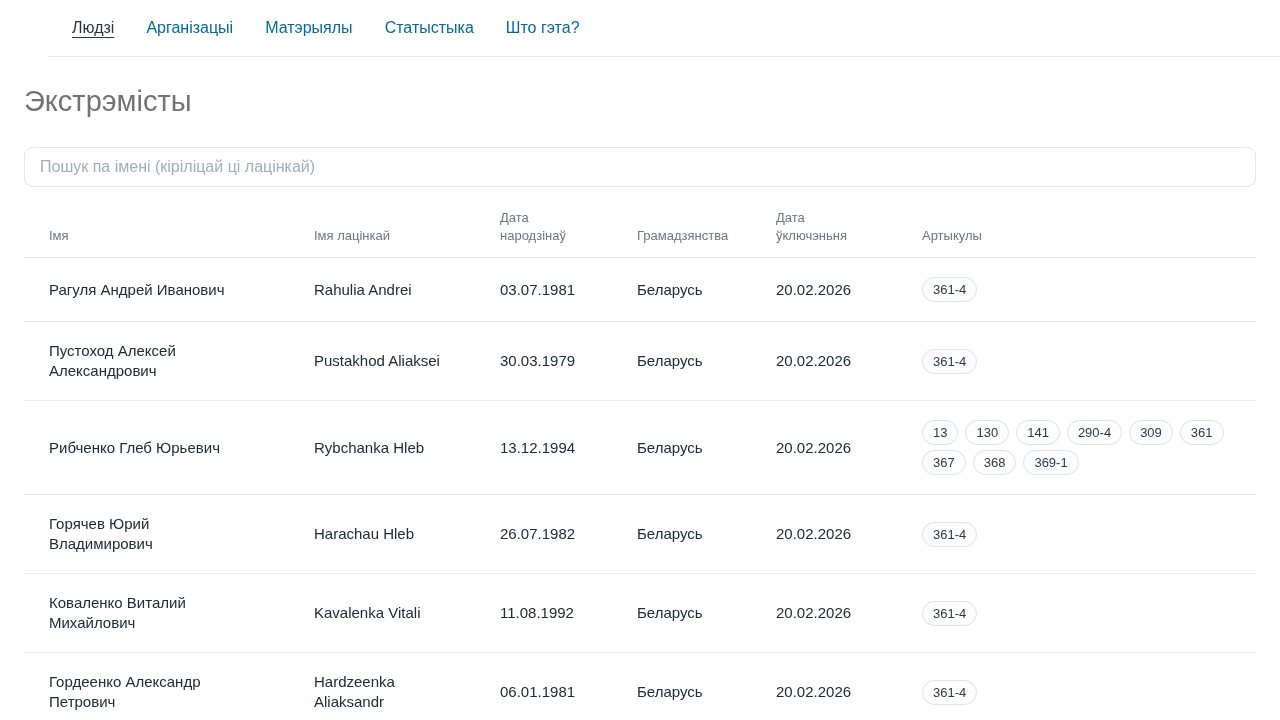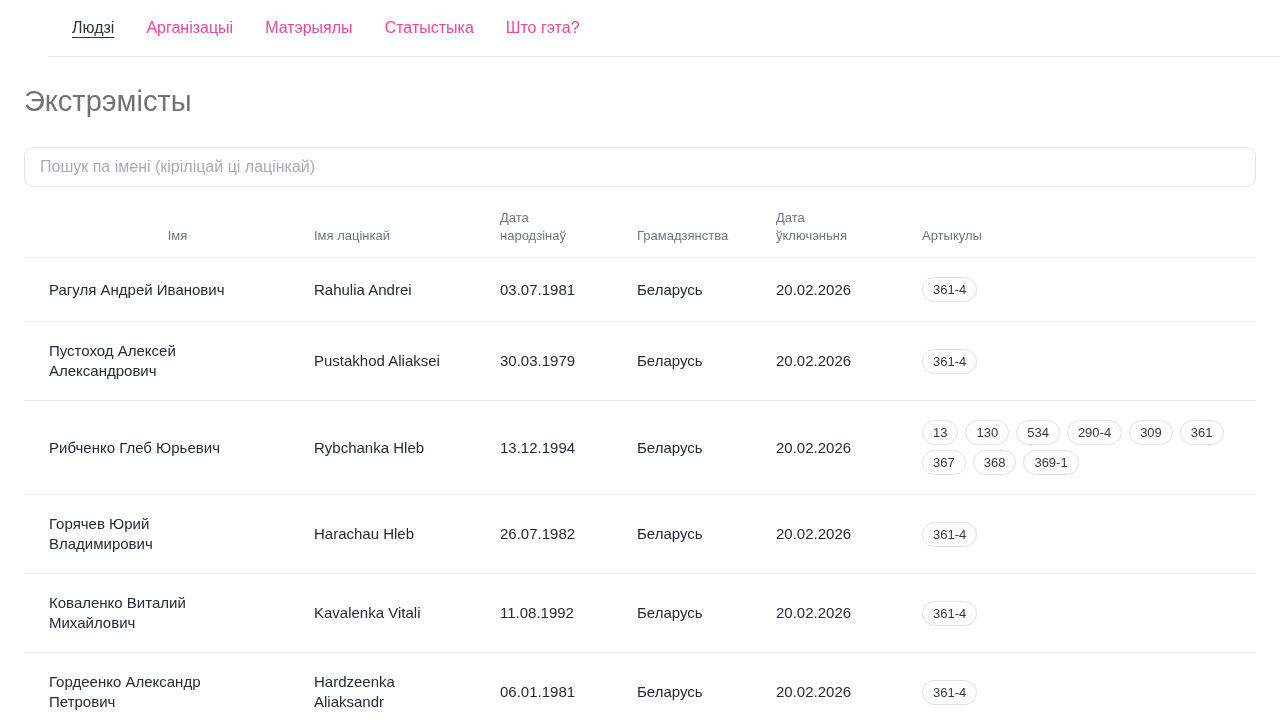--- a/index.html
+++ b/index.html
@@ -3,21 +3,21 @@
 <meta charset="utf-8">
 <style>
   html,body { margin:0; padding:0; background:#ffffff; }
   .page {
     width:1280px; height:720px; overflow:hidden; position:relative;
     font-family:"Liberation Sans", sans-serif; color:#222b3a; background:#fff;
   }
   
   .topnav { border-bottom:1px solid #e7e9ec;margin-left:48px; }
   .topnav-inner { display:flex; align-items:center; gap:32px; height:56px; padding:0 24px; }
-  .nav-item { font-size:16px; color:#ec4899; text-decoration:none; cursor:pointer; white-space:nowrap; }
+  .nav-item { font-size:16px; color:#0369a1; text-decoration:none; cursor:pointer; white-space:nowrap; }
   .nav-item.active { color:#2b3442; text-decoration:underline; text-underline-offset:4px; text-decoration-thickness:1px; }
 
   
   .page-title { margin:27px 24px 0; font-size:29px; line-height:34px; font-weight:400; color:#737373; }
 
   
   .search-wrap { margin:29px 24px 0; }
   .search-input {
     width:100%; box-sizing:border-box; height:40px;
     border:1px solid #e3e6eb; border-radius:9px; background:#fff;
@@ -26,21 +26,21 @@
   }
   .search-input::placeholder { color:#a4acbb; }
 
   
   .table-wrap { margin:0 24px; }
   table { width:100%; border-collapse:collapse; table-layout:fixed; }
   th {
     text-align:left; font-weight:400; font-size:13px; line-height:18px; color:#6b7687;
     padding:22px 8px 12px 0; border-bottom:1px solid #e8eaed; vertical-align:bottom;
   }
-  th:first-child { padding-left:25px;text-align:center; }
+  th:first-child { padding-left:25px; }
   th .nw { display:inline-block; max-width:82px; }
   td {
     font-size:15px; line-height:20px; color:#222b3a;
     padding:19px 8px 19px 0; border-bottom:1px solid #e8eaed; vertical-align:middle;
   }
   td:first-child { padding-left:25px; }
   .name-cell  { max-width:205px; }
   .latin-cell { max-width:145px; }
   .badges { display:flex; flex-wrap:wrap; gap:5px 7px; max-width:318px; }
   .badge {
@@ -129,21 +129,21 @@
     <td>
               <div class="latin-cell">Rybchanka Hleb</div>
             </td>
     <td>13.12.1994</td>
     <td>Беларусь</td>
     <td>20.02.2026</td>
     <td>
               <div class="badges">
                 <span class="badge">13</span>
                 <span class="badge">130</span>
-                <span class="badge">534</span>
+                <span class="badge">141</span>
                 <span class="badge">290-4</span>
                 <span class="badge">309</span>
                 <span class="badge">361</span>
                 <span class="badge">367</span>
                 <span class="badge">368</span>
                 <span class="badge">369-1</span>
               </div>
             </td>
   </tr>
           <tr>

